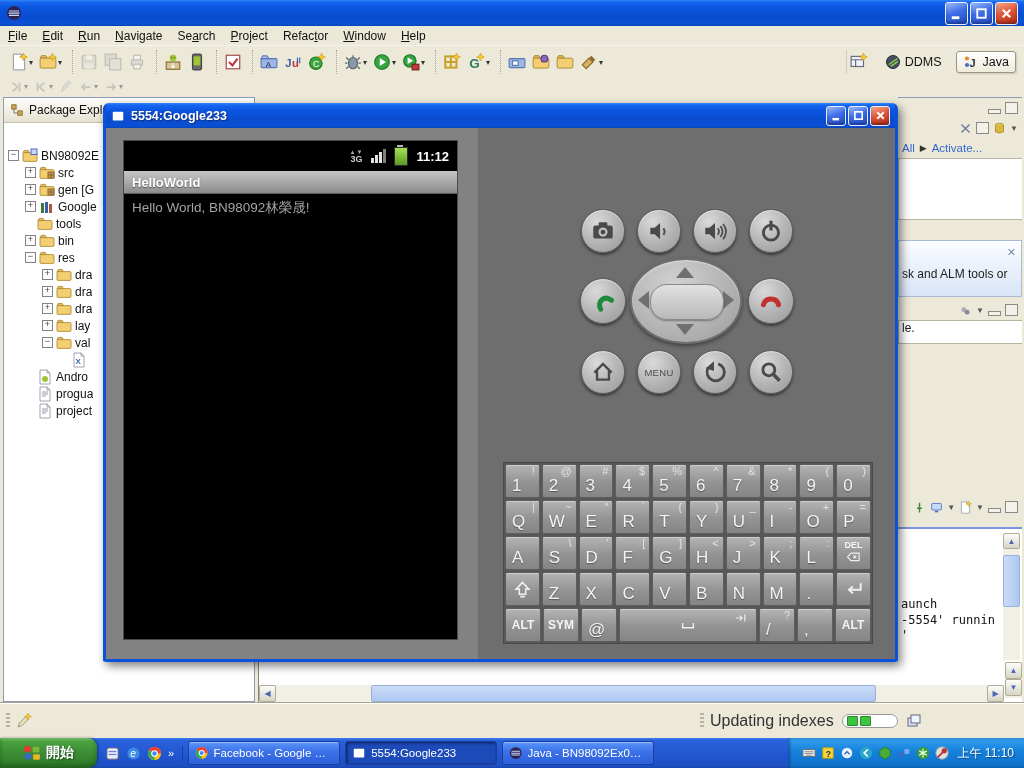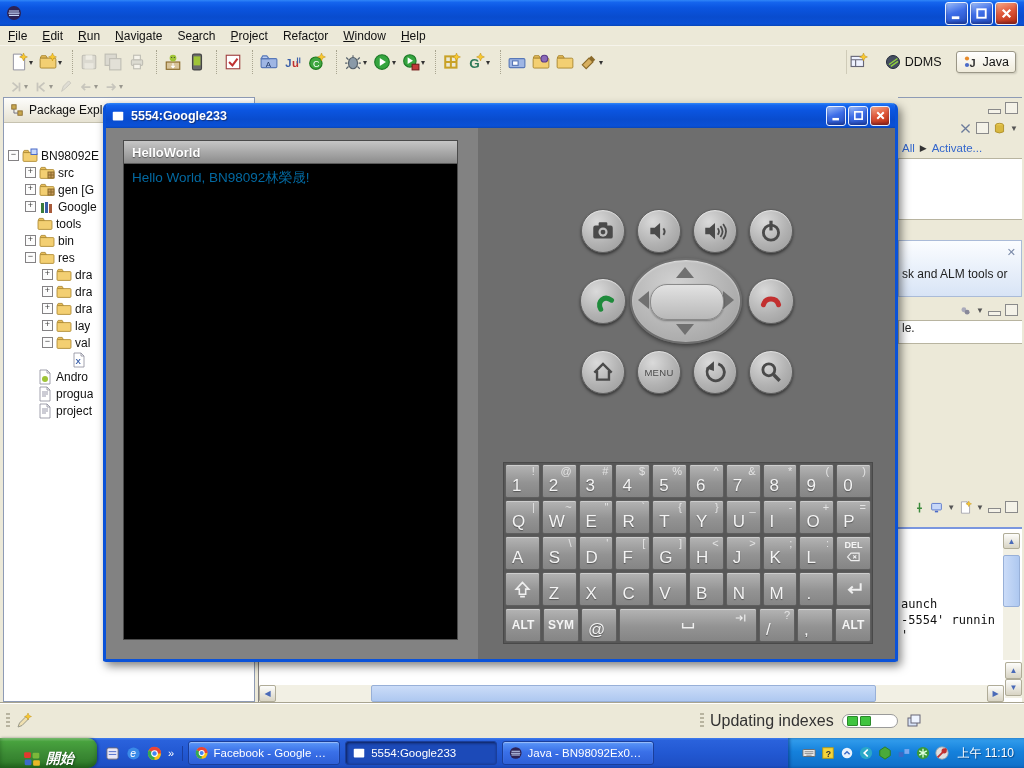--- a/index.html
+++ b/index.html
@@ -81,21 +81,21 @@
   .a-3g{display:flex;flex-direction:column;align-items:center;line-height:1}
   .a-3g .arr{font-size:6px;color:#AAA;letter-spacing:1px}
   .a-3g .lbl{font-size:9px;font-weight:bold;color:#CCC}
   .a-signal{display:flex;align-items:flex-end;gap:1px}
   .a-signal i{width:3px;background:#E4E4E4;display:block}
   .a-signal i.dim{background:#7E7E7E}
   .a-batt{width:12px;height:17px;background:linear-gradient(#A6E05A,#5A9A20);border:1px solid #2A2A2A;position:relative}
   .a-batt::before{content:"";position:absolute;left:2px;top:-3px;width:6px;height:2px;background:#B8B8B8}
   .a-time{font-size:13px;font-weight:bold;color:#FFF}
   .a-titlebar{height:22px;background:linear-gradient(#C6C6C6,#8C8C8C);border-bottom:1px solid #5A5A5A;display:flex;align-items:center;padding-left:8px;font-size:13px;font-weight:bold;color:#FFF;text-shadow:0 1px 1px #555}
-  .a-content{padding:5px 8px;font-size:13.5px;color:#0369a1}
+  .a-content{padding:5px 8px;font-size:13.5px;color:#a3a3a3}
   #controls{position:absolute;inset:0}
   .pbtn{position:absolute;width:44px;height:44px;border-radius:50%;background:radial-gradient(circle at 35% 28%,#DADADA,#B2B2B2 55%,#989898);border:1px solid #5F5F5F;box-shadow:0 2px 3px rgba(0,0,0,.5),inset 0 1px 1px rgba(255,255,255,.55);display:flex;align-items:center;justify-content:center;box-sizing:border-box}
   .pbtn.big{width:46px;height:46px}
   .pmenu{font-size:9.5px;font-weight:normal;color:#4A4A4A;letter-spacing:.3px}
   .dpad{position:absolute;left:524px;top:130px;width:112px;height:86px;border-radius:50%;background:radial-gradient(ellipse at 40% 30%,#D2D2D2,#ACACAC 70%,#9A9A9A);border:2px solid #6E6E6E;box-shadow:0 2px 4px rgba(0,0,0,.45),inset 0 1px 2px rgba(255,255,255,.5);box-sizing:border-box}
   .da{position:absolute;width:0;height:0;border:9px solid transparent}
   .da.up{left:44px;top:7px;border-bottom:11px solid #707070;border-top:0}
   .da.down{left:44px;bottom:7px;border-top:11px solid #707070;border-bottom:0}
   .da.left{left:6px;top:31px;border-right:11px solid #707070;border-left:0}
   .da.right{right:6px;top:31px;border-left:11px solid #707070;border-right:0}
@@ -105,21 +105,21 @@
   .krow{display:flex;flex:1}
   .key{position:relative;margin:1px;background:linear-gradient(#B4B4B4,#939393 55%,#858585);border:1px solid #5E5E5E;border-radius:2px;box-shadow:inset 0 1px 0 rgba(255,255,255,.35);box-sizing:border-box;display:flex;align-items:center;justify-content:center}
   .km{position:absolute;left:6px;bottom:1px;font-size:17px;color:#F4F4F4;text-shadow:0 1px 1px #555}
   .ka{position:absolute;right:4px;top:0;font-size:11px;color:#E2E2E2}
   .kmod{font-size:12px;font-weight:bold;color:#F4F4F4}
   .kdel{font-size:9px;font-weight:bold;color:#F4F4F4;line-height:1}
   .k-del{flex-direction:column}
   .ktab{position:absolute;right:8px;top:2px}
   
   #taskbar{position:absolute;left:0;top:738px;width:100%;height:30px;background:linear-gradient(180deg,#3E7CF0 0,#2A62DC 8%,#2258D2 50%,#1E4FC4 92%,#1845B0 100%);z-index:100;display:flex;align-items:center}
-  #start{height:30px;width:97px;border-radius:0 9px 9px 0;background:linear-gradient(180deg,#7ABF72 0,#48A23E 12%,#3B8A34 55%,#2E7A28 100%);box-shadow:inset 0 -3px 5px rgba(0,40,0,.35),1px 0 3px rgba(0,0,0,.4);display:flex;align-items:flex-end;justify-content:center;gap:5px;color:#FFF;font-weight:bold;font-style:italic;font-size:14px;text-shadow:1px 1px 2px #1A4A1A}
+  #start{height:30px;width:97px;border-radius:0 9px 9px 0;background:linear-gradient(180deg,#7ABF72 0,#48A23E 12%,#3B8A34 55%,#2E7A28 100%);box-shadow:inset 0 -3px 5px rgba(0,40,0,.35),1px 0 3px rgba(0,0,0,.4);display:flex;align-items:center;justify-content:center;gap:5px;color:#FFF;font-weight:bold;font-size:14px;text-shadow:1px 1px 2px #1A4A1A}
   #ql{display:flex;align-items:center;gap:6px;padding:0 8px;border-right:1px solid #1A3FA0}
   #ql .more{color:#FFF;font-size:11px}
   #tb-tasks{display:flex;align-items:center;gap:5px;padding-left:5px}
   .taskbtn{width:152px;height:24px;border-radius:3px;background:linear-gradient(180deg,#5A96F8,#3A70E8 45%,#2E60D8);border:1px solid #1A3E9A;box-shadow:inset 0 1px 1px rgba(255,255,255,.4);display:flex;align-items:center;gap:5px;padding:0 6px;box-sizing:border-box;color:#FFF;font-size:11.5px;white-space:nowrap;overflow:hidden}
   .taskbtn.active{background:#1C4AB8;box-shadow:inset 1px 1px 3px rgba(0,0,20,.6)}
   .taskbtn span{overflow:hidden;text-overflow:ellipsis}
   #tray{margin-left:auto;height:30px;display:flex;align-items:center;gap:5px;padding:0 10px 0 14px;background:linear-gradient(180deg,#35A0EE,#1581DC 45%,#0F6FC8 100%);box-shadow:inset 2px 0 3px rgba(0,20,80,.4);color:#FFF;font-size:12px}
   #tray .time{margin-left:4px;text-shadow:1px 1px 1px #0A4A8A;white-space:nowrap}
   .trayic{display:flex}
 </style>
@@ -713,20 +713,34 @@
         <span class="xpbtn sm close" id="eclose">
             <svg width="13" height="13" viewBox="0 0 16 16">
               <path d="M4 4l8 8M12 4l-8 8" stroke="#FFF" stroke-width="2.4"></path>
             </svg>
           </span>
       </span>
     </div>
     <div class="emu-body">
       <div class="bgL"></div>
       <div class="phone-screen">
+        <div class="a-status">
+          <span class="a-3g">
+            <span class="arr">▲▼</span>
+              <span class="lbl">3G</span>
+          </span>
+          <span class="a-signal">
+            <i style="height:5px"></i>
+              <i style="height:8px"></i>
+              <i style="height:11px"></i>
+              <i class="dim" style="height:14px"></i>
+          </span>
+          <span class="a-batt"></span>
+          <span class="a-time">11:12</span>
+        </div>
         <div class="a-titlebar">
           <span>HelloWorld</span>
         </div>
         <div class="a-content">
           <span>Hello World, BN98092林榮晟!</span>
         </div>
       </div>
       <div id="controls">
         <div class="dpad">
           <span class="da up"></span>

